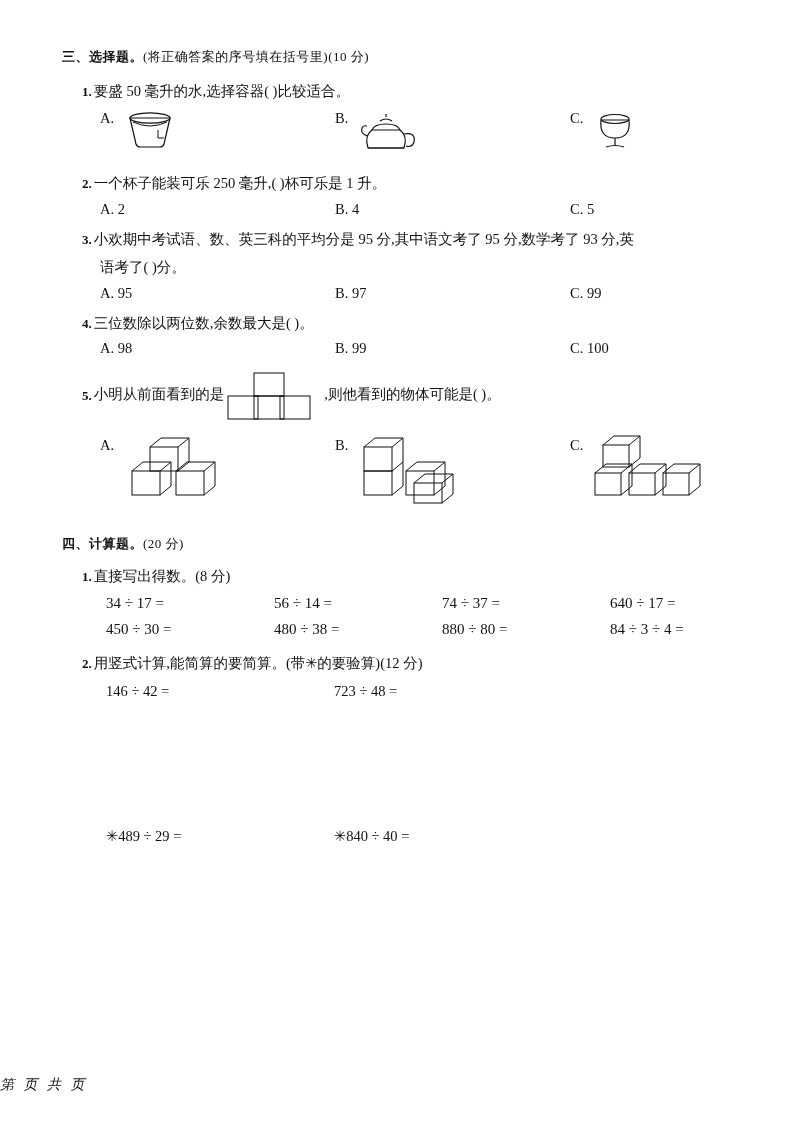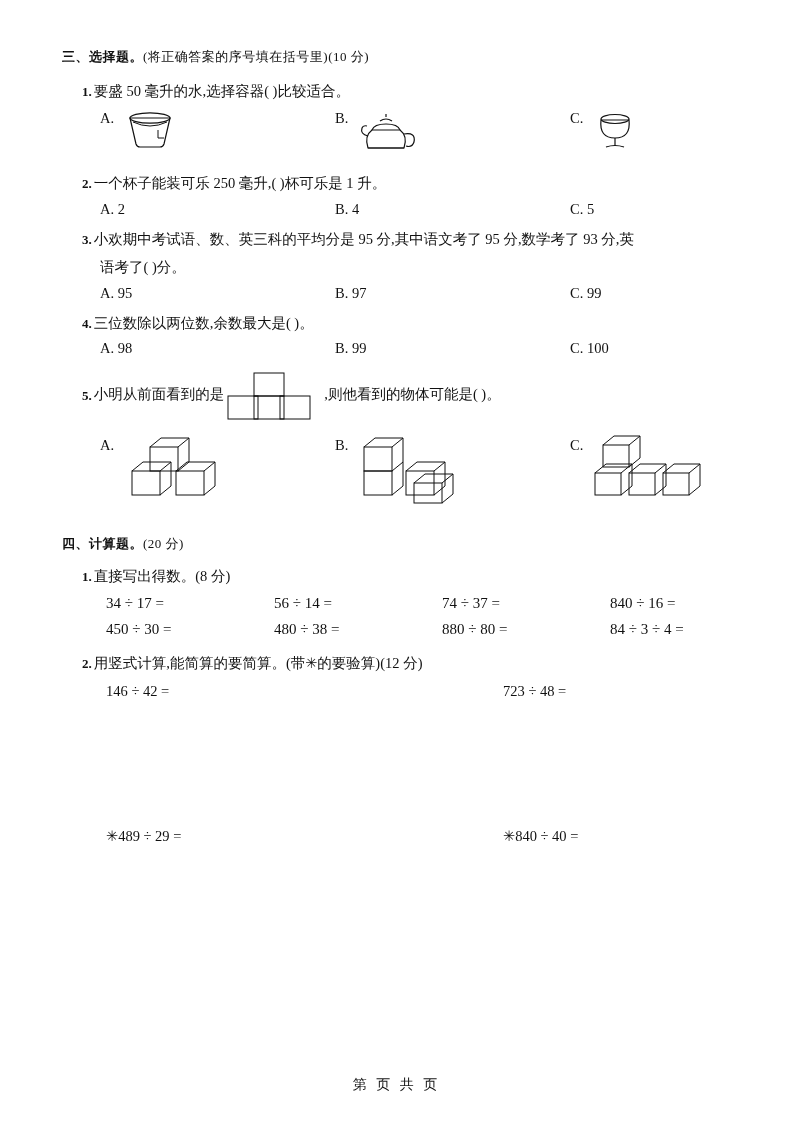--- a/index.html
+++ b/index.html
@@ -82,43 +82,42 @@
   }
   .calc-row > div {
     width: 168px;
     flex: 0 0 168px;
   }
   .calc-row3 {
     display: flex;
     padding-left: 44px;
     margin: 10px 0;
     font-size: 14.5px;
-    justify-content: space-between;
   }
   .calc-row3 > div {
     width: 228px;
     flex: 0 0 228px;
   }
   .sub-q {
     font-size: 14.5px;
     margin: 10px 0 4px 0;
     padding-left: 20px;
   }
   .spacer-work {
     height: 108px;
   }
   .footer {
     position: absolute;
     left: 0;
     bottom: 28px;
     width: 100%;
-    text-align: center;
     font-size: 14px;
     letter-spacing: 3px;
     font-family: "Liberation Serif", "DejaVu Serif", serif;
+    font-style: italic;
   }
   svg { display: block; }
   .fig { display: inline-block; }
 </style>
 </head>
 <body>
 
 <div class="page">
 
   <div>
@@ -278,21 +277,21 @@
       <span>四、计算题。</span><span class="normal">(20 分)</span>
     </div>
 
     <div class="sub-q">
       <span class="qnum">1.</span><span>直接写出得数。(8 分)</span>
     </div>
     <div class="calc-row">
       <div>34 ÷ 17 =</div>
       <div>56 ÷ 14 =</div>
       <div>74 ÷ 37 =</div>
-      <div>840 ÷ 16 =</div>
+      <div>640 ÷ 17 =</div>
     </div>
     <div class="calc-row">
       <div>450 ÷ 30 =</div>
       <div>480 ÷ 38 =</div>
       <div>880 ÷ 80 =</div>
       <div>84 ÷ 3 ÷ 4 =</div>
     </div>
 
     <div class="sub-q" style="margin-top:16px;">
       <span class="qnum">2.</span><span>用竖式计算,能简算的要简算。(带✳的要验算)(12 分)</span>

